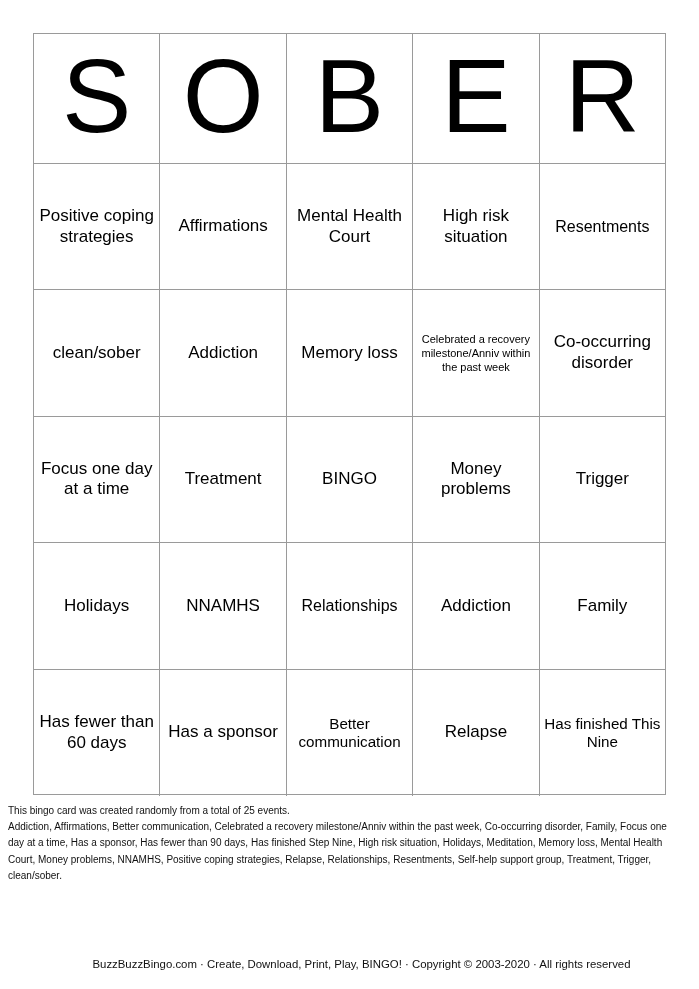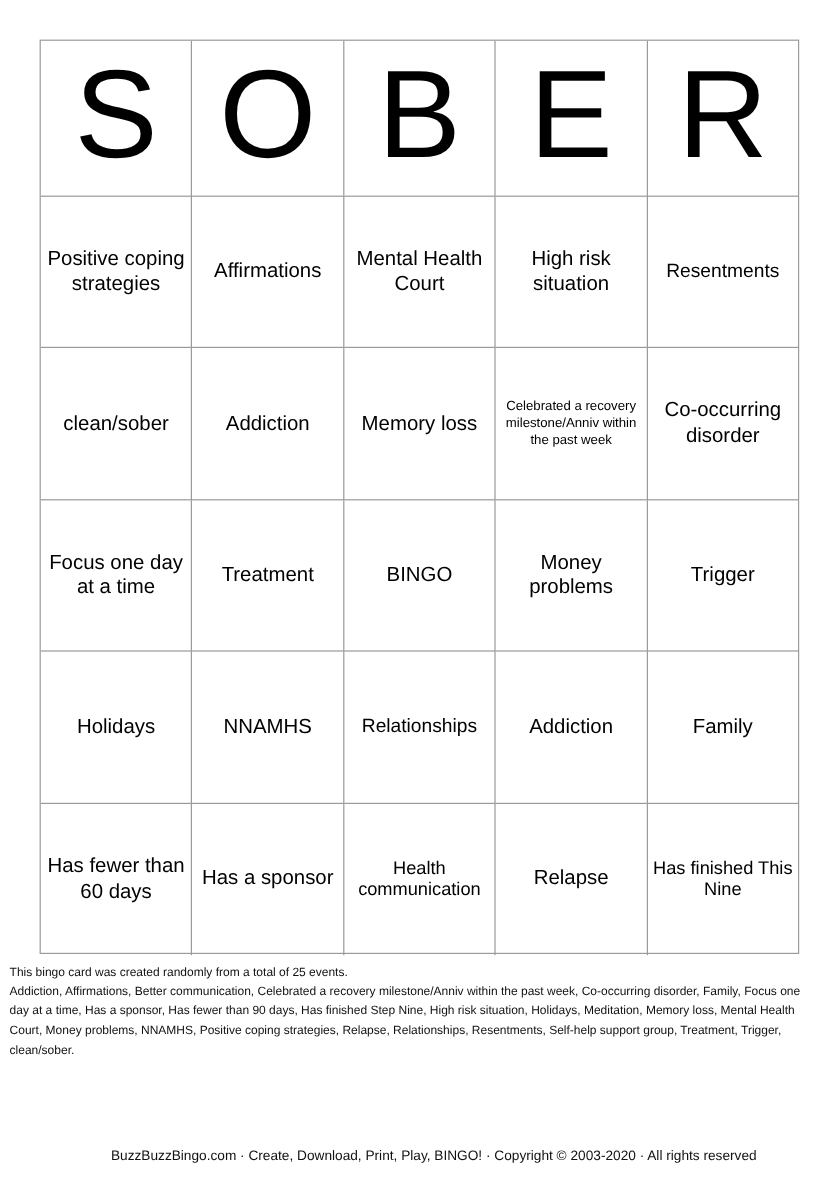--- a/index.html
+++ b/index.html
@@ -170,21 +170,21 @@
     <div class="bingo-cell">Holidays</div>
     <div class="bingo-cell">NNAMHS</div>
     <div class="bingo-cell size-md">Relationships</div>
     <div class="bingo-cell">Addiction</div>
     <div class="bingo-cell">Family</div>
   </div>
 
   <div class="bingo-row">
     <div class="bingo-cell">Has fewer than 60 days</div>
     <div class="bingo-cell">Has a sponsor</div>
-    <div class="bingo-cell size-sm">Health communication</div>
+    <div class="bingo-cell size-sm">Better communication</div>
     <div class="bingo-cell">Relapse</div>
     <div class="bingo-cell size-sm">Has finished This Nine</div>
   </div>
 
 </div>
 
 <div id="legend">
   <span class="legend-line">This bingo card was created randomly from a total of 25 events.</span>
   <span id="legend-events">Addiction, Affirmations, Better communication, Celebrated a recovery milestone/Anniv within the past week, Co-occurring disorder, Family, Focus one day at a time, Has a sponsor, Has fewer than 90 days, Has finished Step Nine, High risk situation, Holidays, Meditation, Memory loss, Mental Health Court, Money problems, NNAMHS, Positive coping strategies, Relapse, Relationships, Resentments, Self-help support group, Treatment, Trigger, clean/sober.</span>
 </div>

